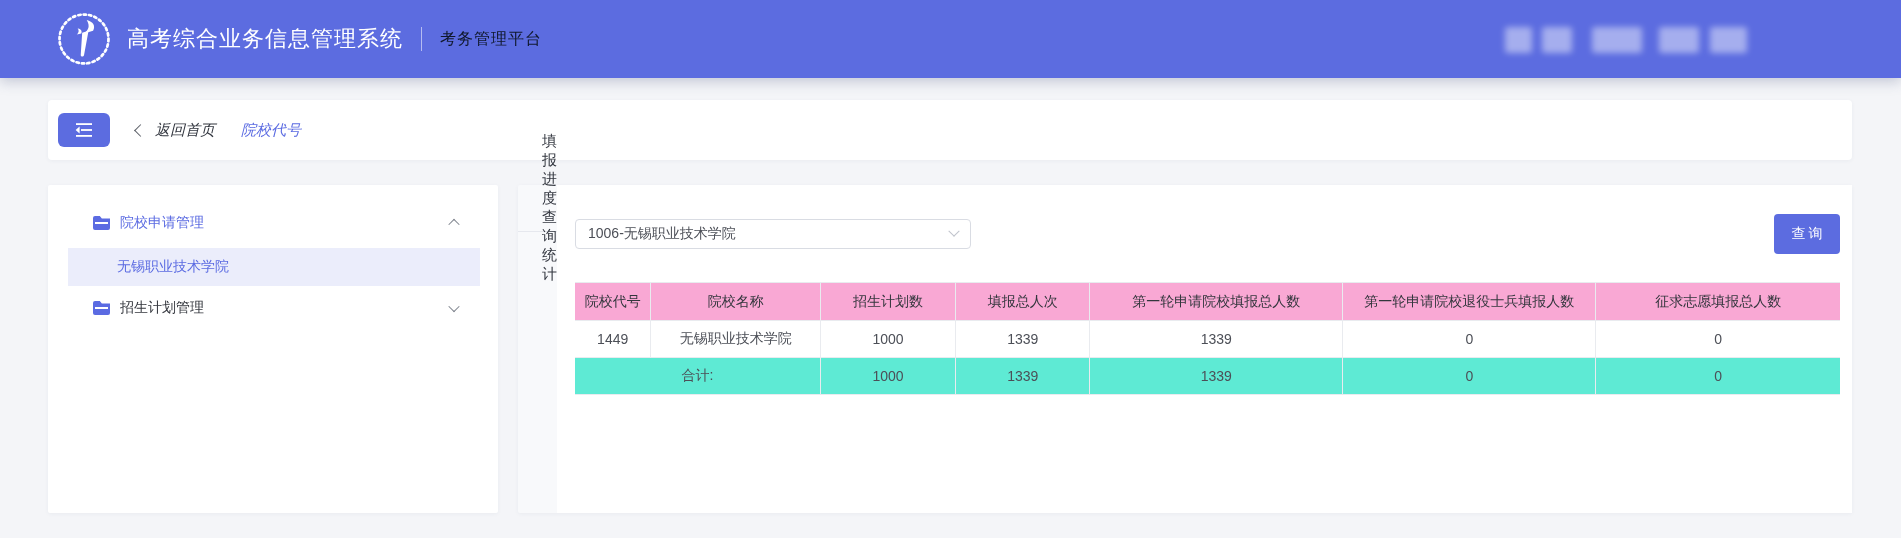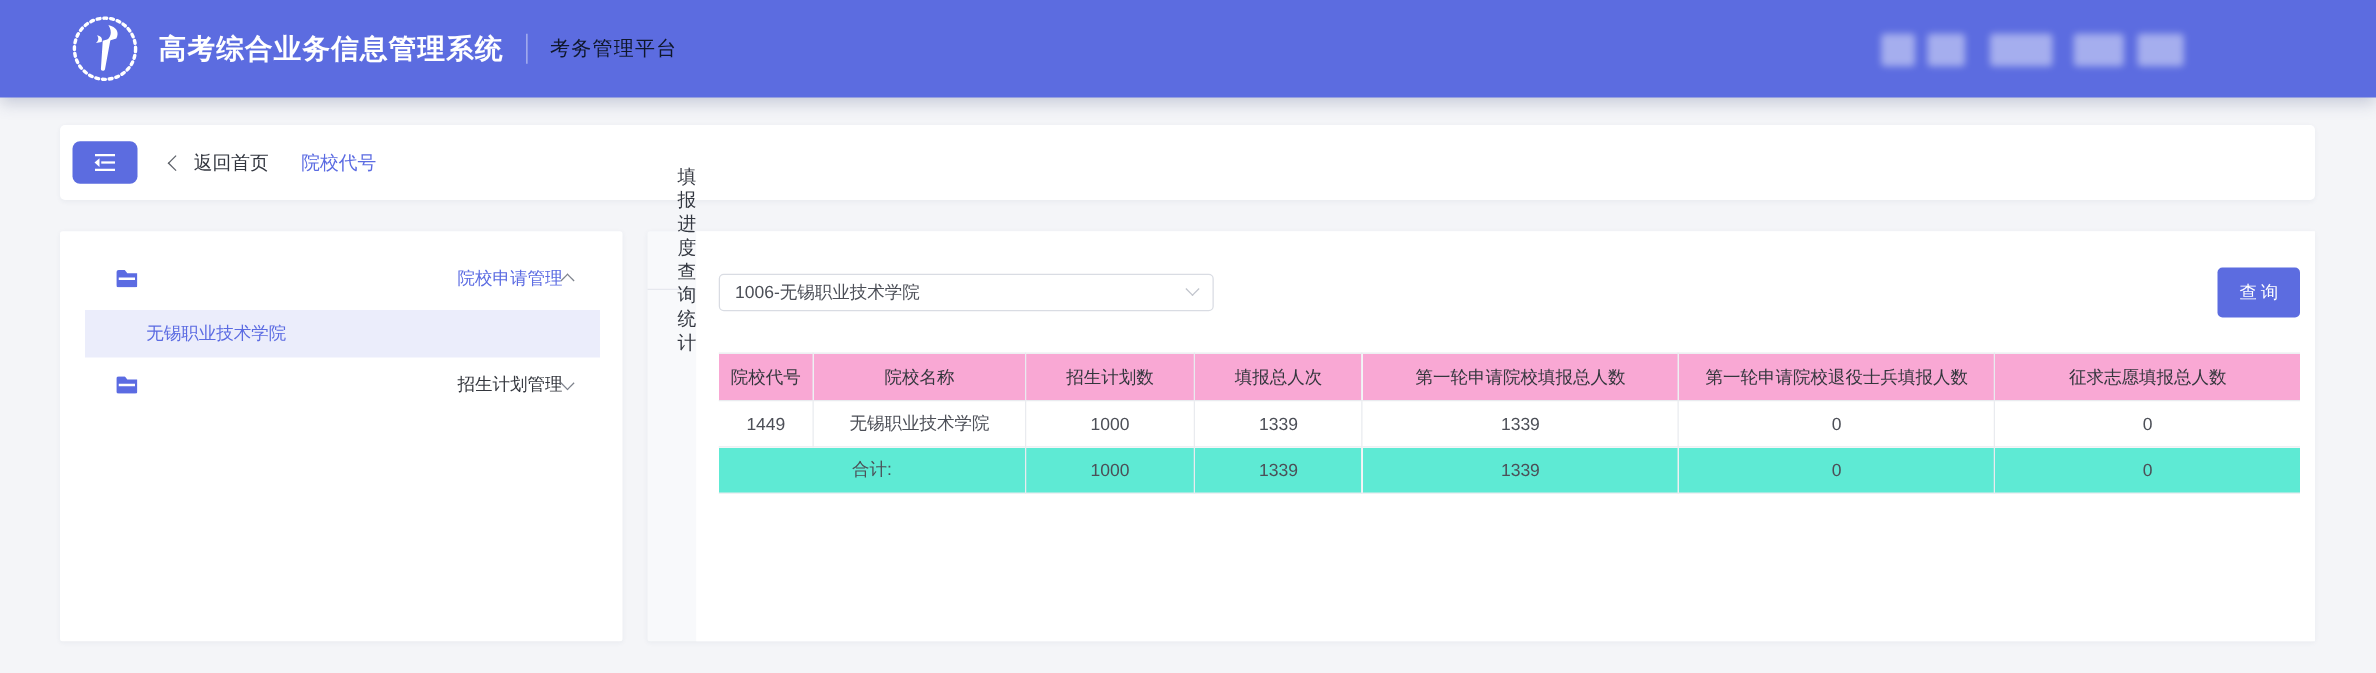--- a/index.html
+++ b/index.html
@@ -3,45 +3,45 @@
 <meta charset="utf-8">
 <style>
   * { margin:0; padding:0; box-sizing:border-box; }
   html,body { width:1901px; height:538px; overflow:hidden;
     font-family:"Liberation Sans","DejaVu Sans",sans-serif; background:#f4f5f8; }
 
   
   .app-header { height:78px; background:#5c6ce0; display:flex; align-items:center;
     padding:0 60px 0 55px; position:relative; box-shadow:0 4px 12px rgba(60,70,120,.25); }
   .logo-badge { width:58px; height:58px; flex:0 0 auto; }
-  .app-title { color:#fff; font-size:22px; font-weight:bold; margin-left:14px; letter-spacing:1px; }
+  .app-title { color:#fff; font-size:22px; font-weight:normal; margin-left:14px; letter-spacing:1px; }
   .app-divider { width:1px; height:24px; background:rgba(255,255,255,.55); margin:0 18px; }
   .app-subtitle { color:#0f172a; font-size:16px; letter-spacing:1px; }
   .user-area { position:absolute; right:154px; top:27px; height:26px; display:flex; gap:0; }
   .redact { height:26px; background:rgba(255,255,255,.45); border-radius:3px; filter:blur(3px); }
   .r1{width:27px;margin-right:10px}.r2{width:30px;margin-right:20px}
   .r3{width:50px;margin-right:17px}.r4{width:40px;margin-right:11px}.r5{width:37px}
 
   
   .crumb-bar { margin:22px 49px 0 48px; height:60px; background:#fff; border-radius:4px;
-    box-shadow:0 1px 4px rgba(40,50,90,.05); display:flex; align-items:center; padding:0 10px 0 10px; }
+    box-shadow:0 1px 4px rgba(40,50,90,.05); display:flex; align-items:center; padding:0 10px 0 10px;font-style:italic; }
   .collapse-btn { width:52px; height:34px; background:#5c6ce0; border:none; border-radius:6px;
     display:flex; align-items:center; justify-content:center; cursor:pointer; }
   .back-link { display:flex; align-items:center; margin-left:26px; cursor:pointer; }
   .chev-left { width:9px; height:9px; border-left:1.6px solid #5a5e66; border-bottom:1.6px solid #5a5e66;
     transform:rotate(45deg); margin-right:10px; }
   .back-text { font-size:15px; color:#32363f; }
   .crumb-current { margin-left:26px; font-size:15px; color:#5b6be2; cursor:pointer; }
 
   
   .content-row { display:flex; gap:20px; padding:25px 49px 0 48px; height:353px; }
 
   
   .side-panel { width:450px; background:#fff; border-radius:2px;
-    box-shadow:0 1px 4px rgba(40,50,90,.05); padding-top:18px;text-align:right; }
+    box-shadow:0 1px 4px rgba(40,50,90,.05); padding-top:18px; }
   .menu-parent { height:40px; display:flex; align-items:center; padding:0 40px 0 45px;
     cursor:pointer; font-size:14px; }
   .menu-parent .label { margin-left:10px; flex:1; }
   .menu-parent.active .label { color:#5b6be2; }
   .menu-parent.plain .label { color:#33363d; }
   .folder-ic { width:17px; height:14px; position:relative; flex:0 0 auto; }
   .folder-ic::before { content:""; position:absolute; inset:0; background:#5b6be2; border-radius:2px;
     clip-path:polygon(0 0,40% 0,52% 18%,100% 18%,100% 100%,0 100%); }
   .folder-ic::after { content:""; position:absolute; left:2px; right:2px; top:6px; height:2px; background:#fff; }
   .chev { width:8px; height:8px; border-right:1.6px solid #7d828c; border-bottom:1.6px solid #7d828c; }

